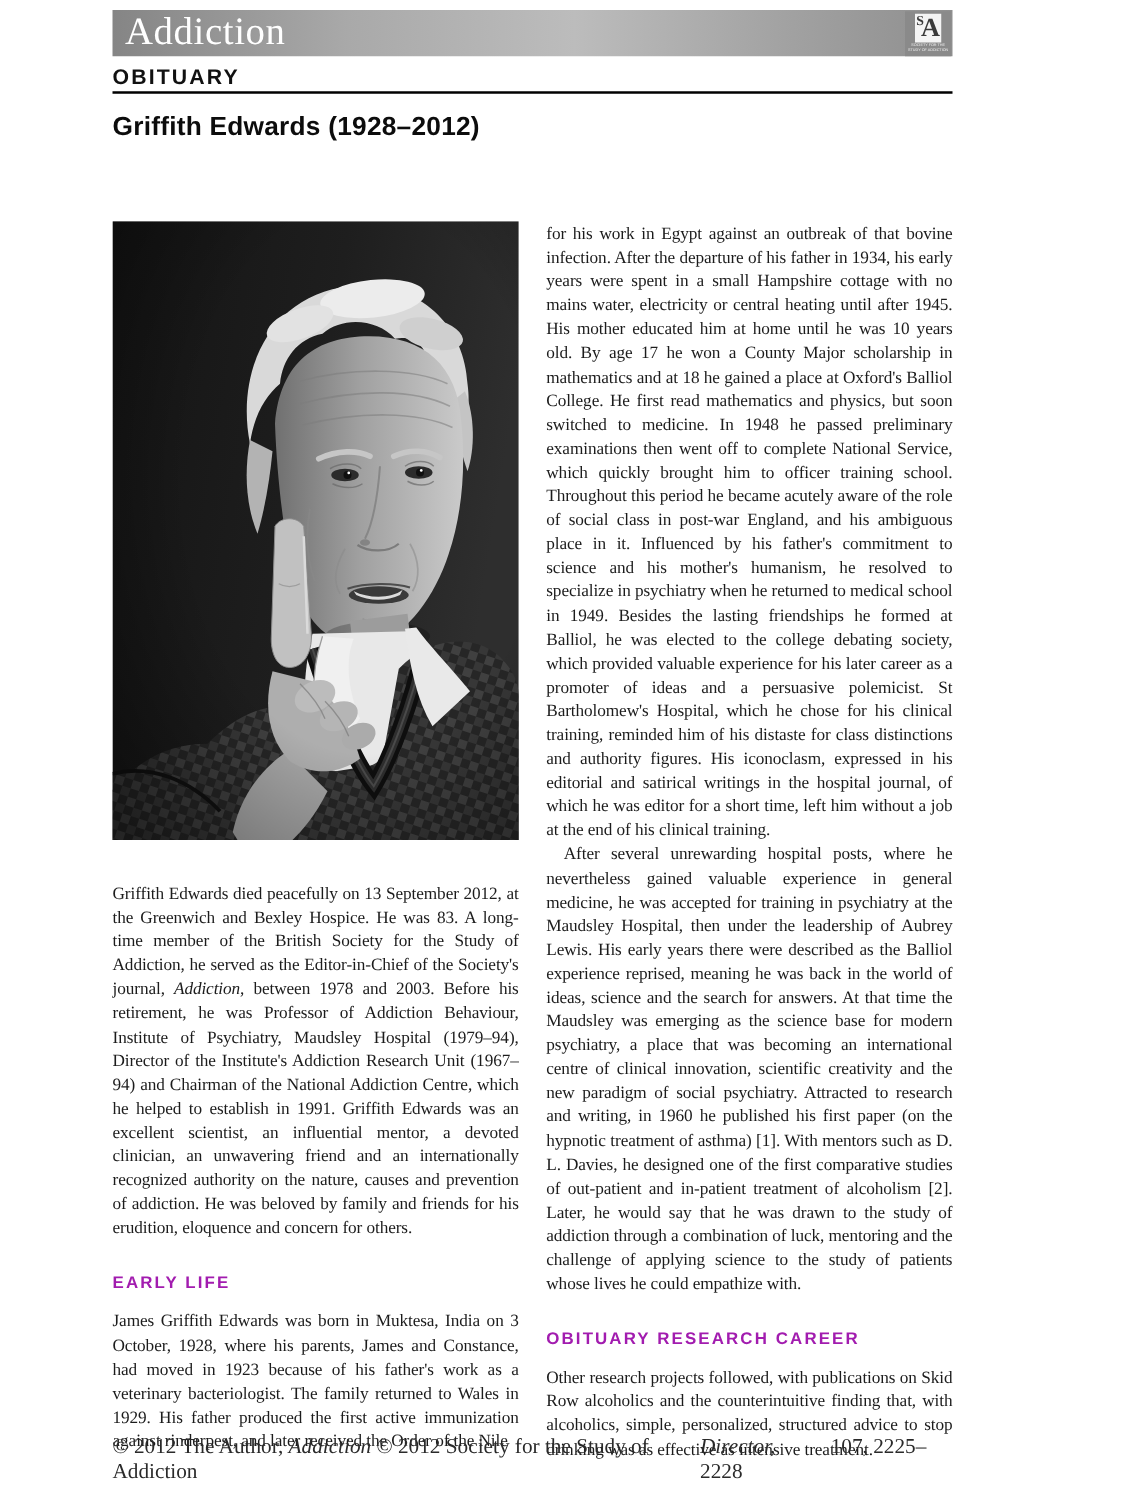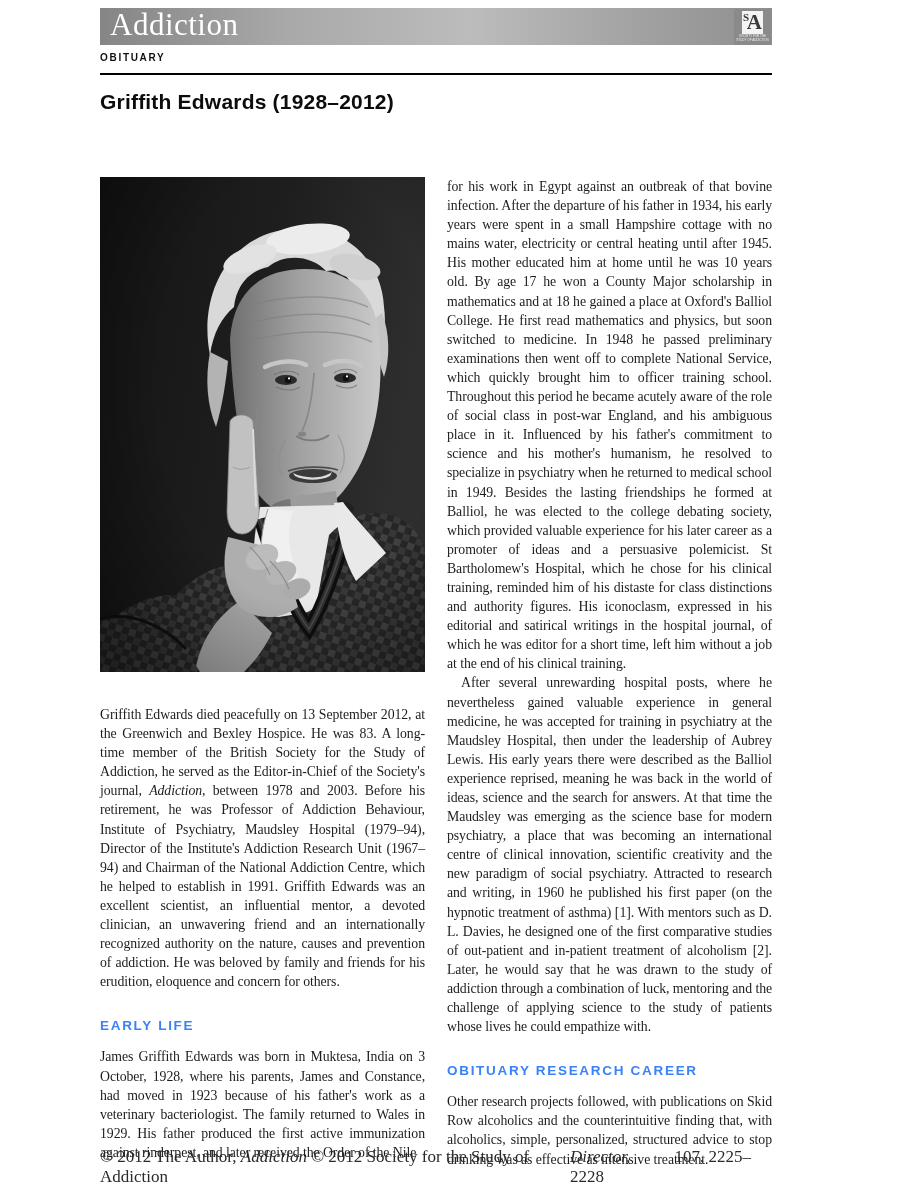--- a/index.html
+++ b/index.html
@@ -1,51 +1,51 @@
 <!DOCTYPE html>
 <html><head>
 <meta charset="utf-8">
 <style>
   html,body{margin:0;padding:0;background:#ffffff;}
   .page{position:relative;width:910px;height:1196px;background:#ffffff;
         font-family:"Liberation Serif",serif;color:#1c1c1c;overflow:hidden;}
-  .content{position:absolute;left:100px;top:0;width:672px;height:100%;}
+  .content{position:absolute;left:90px;top:0;width:672px;height:100%;}
 
   
   .banner{position:absolute;top:8px;left:0;width:672px;height:37px;
           background:linear-gradient(90deg,#858585 0%,#a9a9a9 28%,#bcbcbc 55%,#a2a2a2 80%,#8f8f8f 100%);
           display:flex;align-items:center;}
   .banner-title{font-family:"Liberation Serif",serif;color:#ffffff;font-size:31px;
                 line-height:1;padding:0 0 5px 10px;letter-spacing:.5px;}
   .ssa-logo{position:absolute;right:1px;top:1px;width:37px;height:36px;background:#8a8a8a;
             display:flex;flex-direction:column;align-items:center;}
   .ssa-inner{margin-top:2px;width:21px;height:23px;background:#f4f4f4;position:relative;}
   .ssa-a{position:absolute;right:1px;top:0px;font-family:"Liberation Serif",serif;
          font-weight:bold;font-size:21px;line-height:23px;color:#3a3a3a;}
   .ssa-s{position:absolute;left:1px;top:1px;font-family:"Liberation Serif",serif;
          font-weight:bold;font-size:11px;line-height:11px;color:#3a3a3a;}
   .ssa-caption{margin-top:1px;width:33px;font-family:"Liberation Sans",sans-serif;
                font-size:3px;line-height:3.5px;color:#f0f0f0;text-align:center;
                text-transform:uppercase;}
 
   .kicker{position:absolute;top:52px;left:0;font-family:"Liberation Sans",sans-serif;
-          font-weight:bold;font-size:10px;letter-spacing:1.7px;color:#111;}
+          font-weight:bold;font-size:17px;letter-spacing:1.7px;color:#111;}
   .rule{position:absolute;top:73px;left:0;width:672px;border-top:2px solid #000;}
   .title{position:absolute;top:90px;left:0;margin:0;font-family:"Liberation Sans",sans-serif;
          font-weight:bold;font-size:21px;letter-spacing:.2px;color:#0c0c0c;}
 
   
   .columns{position:absolute;top:145px;left:0;width:672px;display:flex;gap:22px;}
   .col{width:325px;margin-top:32px;}
   .body-text{font-size:13.8px;line-height:19.1px;text-align:justify;
              letter-spacing:-0.08px;margin:0;color:#1c1c1c;}
   .indent{text-indent:14px;}
   .photo-wrap{width:325px;height:495px;margin:0 0 33px 0;line-height:0;}
   .sec-heading{font-family:"Liberation Sans",sans-serif;font-weight:bold;font-size:13.5px;
-               letter-spacing:1.7px;color:#3b82f6;margin:27px 0 14px 0;}
+               letter-spacing:1.7px;color:#a21caf;margin:27px 0 14px 0;}
 
   
   .footer{position:absolute;top:1147px;left:0;width:672px;display:flex;
           justify-content:center;font-size:17px;color:#2a2a2a;}
 </style>
 </head>
 <body>
 
 <div class="page">
   <div class="content">

